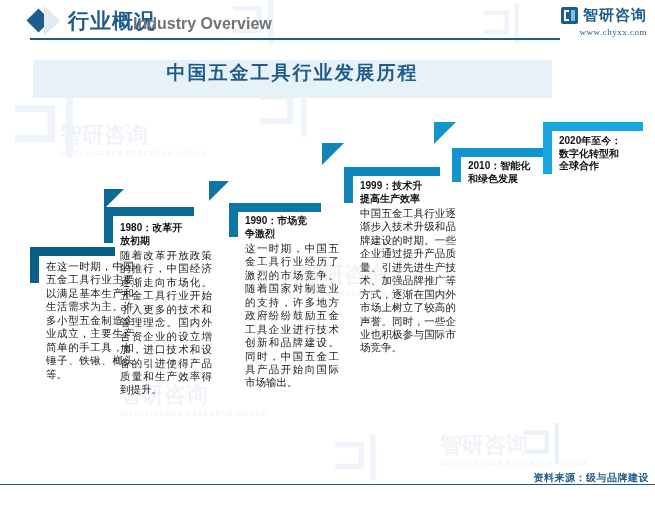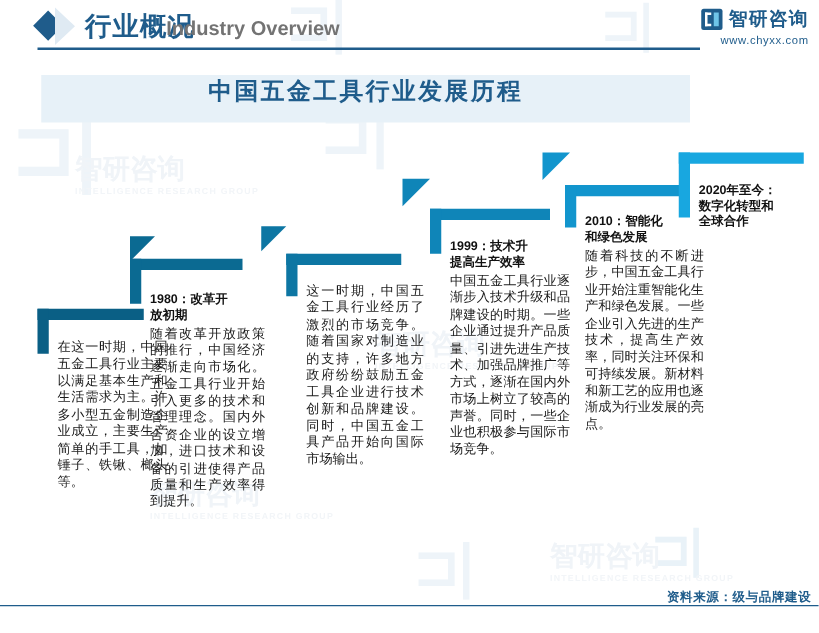--- a/index.html
+++ b/index.html
@@ -57,21 +57,21 @@
     content:""; position:absolute; left:3px; top:3px; width:5px; height:11px;
     border:2px solid #fff; border-right:none; box-sizing:border-box;
   }
   .brand-mark:after {
     content:""; position:absolute; right:3px; top:3px; width:4px; height:11px;
     background:#6fc4e8;
   }
   .brand-name { font-size:15px; font-weight:bold; color:#1f5c8b; letter-spacing:1px; }
   .brand-url {
     font-size:9px; color:#1f5c8b; letter-spacing:.5px; margin-top:2px;
-    font-family:Liberation Sans, sans-serif;
+    font-family:Liberation Serif, serif;
   }
 
   
   .title-band {
     position:absolute; left:33px; top:60px; width:519px; height:38px;
     background:#e7f1f8; display:flex; justify-content:center;
   }
   .title-band span {
     font-size:19px; font-weight:bold; color:#1f5c8b; letter-spacing:2px;
     font-family:"Liberation Serif","DejaVu Serif",serif;
@@ -79,21 +79,21 @@
 
   
   .card { position:absolute; }
   .bracket-v { position:absolute; left:0; top:0; width:9px; }
   .bracket-h { position:absolute; left:0; top:0; height:9px; }
   .arrow {
     position:absolute; width:0; height:0;
     border-style:solid; border-width:0 0 22px 22px;
     border-color:transparent transparent transparent transparent;
   }
-  .card-body { position:absolute;margin-top:12px; }
+  .card-body { position:absolute; }
   .card-head {
     font-size:10px; font-weight:bold; color:#111; line-height:1.25;
     letter-spacing:0px; margin-bottom:2px;
   }
   .card-text {
     font-size:10.5px; color:#1a1a1a; line-height:1.28; letter-spacing:0px;
     text-align:justify;
   }
 
   
@@ -173,20 +173,24 @@
       </div>
       <div class="card-text">随着改革开放政策的推行，中国经济逐渐走向市场化。五金工具行业开始引入更多的技术和管理理念。国内外合资企业的设立增加，进口技术和设备的引进使得产品质量和生产效率得到提升。</div>
     </div>
   </div>
 
   <div class="card" style="left:229px; top:203px; width:108px;">
     <div class="arrow" style="left:-20px; top:-22px; border-width:0 0 20px 20px; border-left-color:#0d76a3;"></div>
     <div class="bracket-h" style="width:92px; background:#0d76a3;"></div>
     <div class="bracket-v" style="height:34px; background:#0d76a3;"></div>
     <div class="card-body" style="left:16px; top:12px; width:94px;">
+      <div class="card-head">
+        <div>1990：市场竞</div>
+        <div>争激烈</div>
+      </div>
       <div class="card-text">这一时期，中国五金工具行业经历了激烈的市场竞争。随着国家对制造业的支持，许多地方政府纷纷鼓励五金工具企业进行技术创新和品牌建设。同时，中国五金工具产品开始向国际市场输出。</div>
     </div>
   </div>
 
   <div class="card" style="left:344px; top:167px; width:110px;">
     <div class="arrow" style="left:-22px; top:-24px; border-width:0 0 22px 22px; border-left-color:#0f85b8;"></div>
     <div class="bracket-h" style="width:96px; background:#0f85b8;"></div>
     <div class="bracket-v" style="height:36px; background:#0f85b8;"></div>
     <div class="card-body" style="left:16px; top:13px; width:96px;">
       <div class="card-head">
@@ -199,21 +203,20 @@
 
   <div class="card" style="left:452px; top:148px; width:108px;">
     <div class="arrow" style="left:-18px; top:-26px; border-width:0 0 22px 22px; border-left-color:#1295cd;"></div>
     <div class="bracket-h" style="width:94px; background:#1295cd;"></div>
     <div class="bracket-v" style="height:34px; background:#1295cd;"></div>
     <div class="card-body" style="left:16px; top:12px; width:95px;">
       <div class="card-head">
         <div>2010：智能化</div>
         <div>和绿色发展</div>
       </div>
-      <div class="card-text">随着科技的不断进步，中国五金工具行业开始注重智能化生产和绿色发展。一些企业引入先进的生产技术，提高生产效率，同时关注环保和可持续发展。新材料和新工艺的应用也逐渐成为行业发展的亮点。</div>
     </div>
   </div>
 
   <div class="card" style="left:543px; top:122px; width:110px;">
     <div class="bracket-h" style="width:100px; background:#18a7e0;"></div>
     <div class="bracket-v" style="height:52px; background:#18a7e0;"></div>
     <div class="card-body" style="left:16px; top:13px; width:97px;">
       <div class="card-head">
         <div>2020年至今：</div>
         <div>数字化转型和</div>

